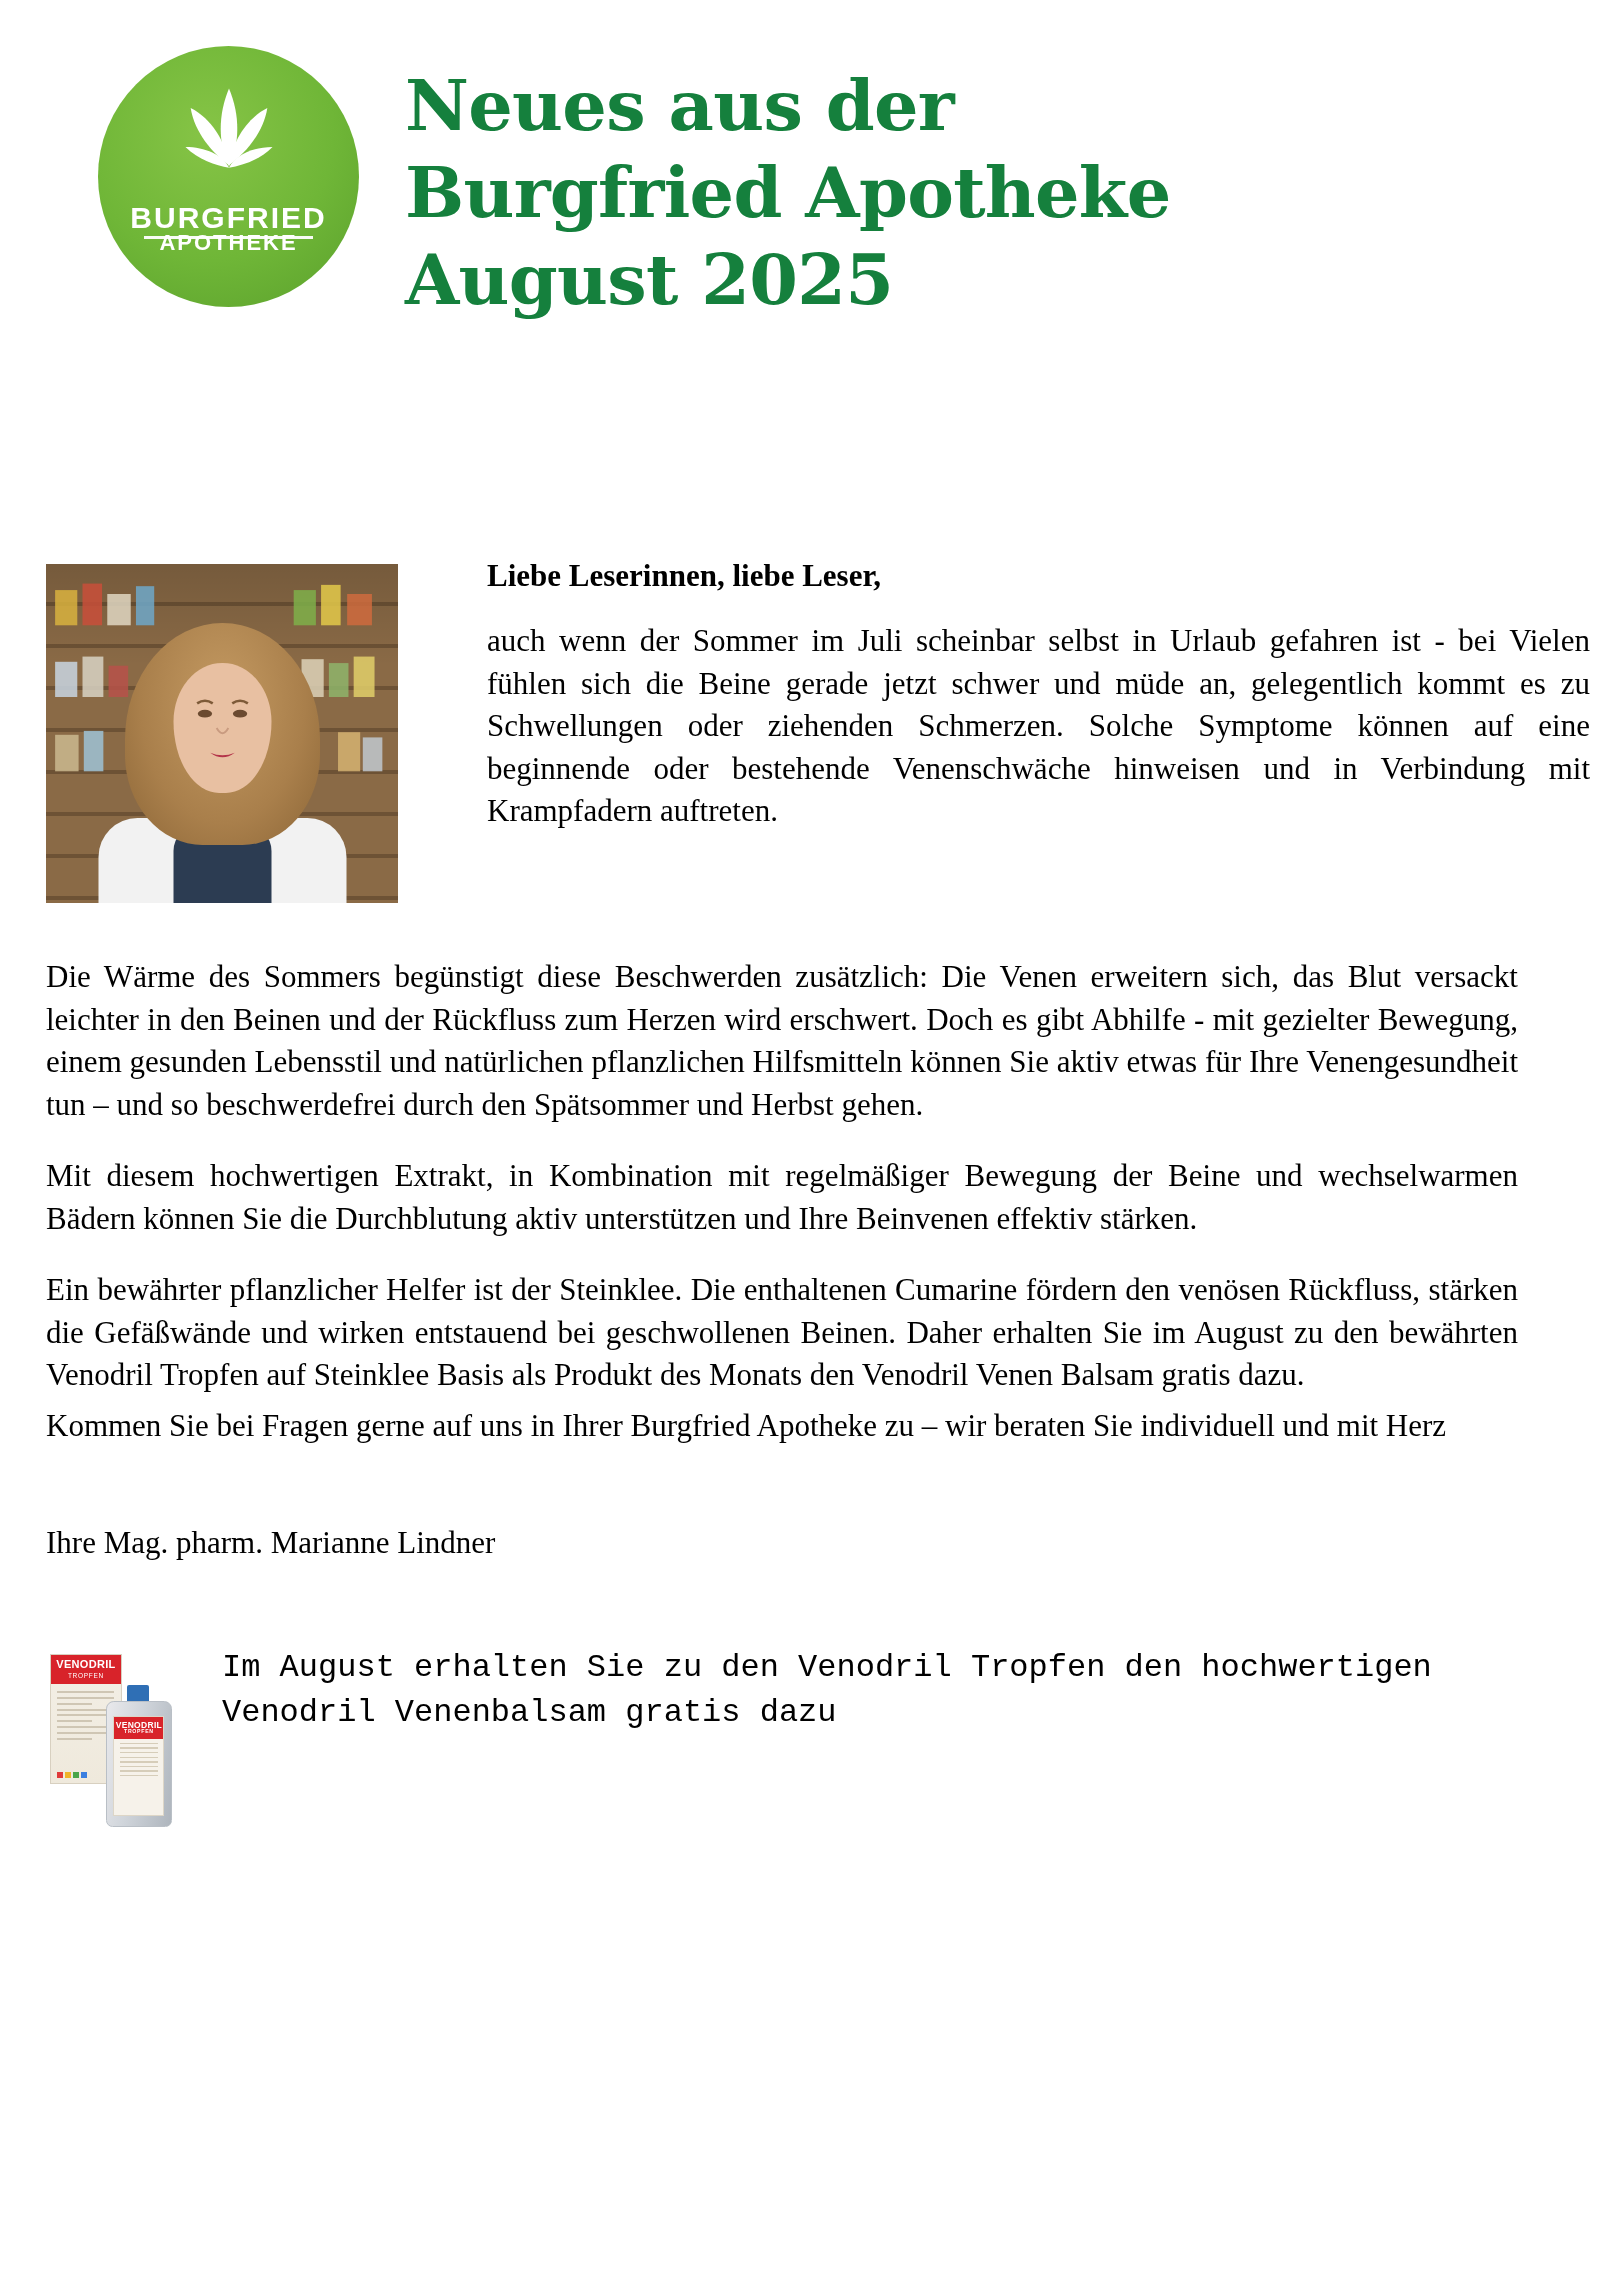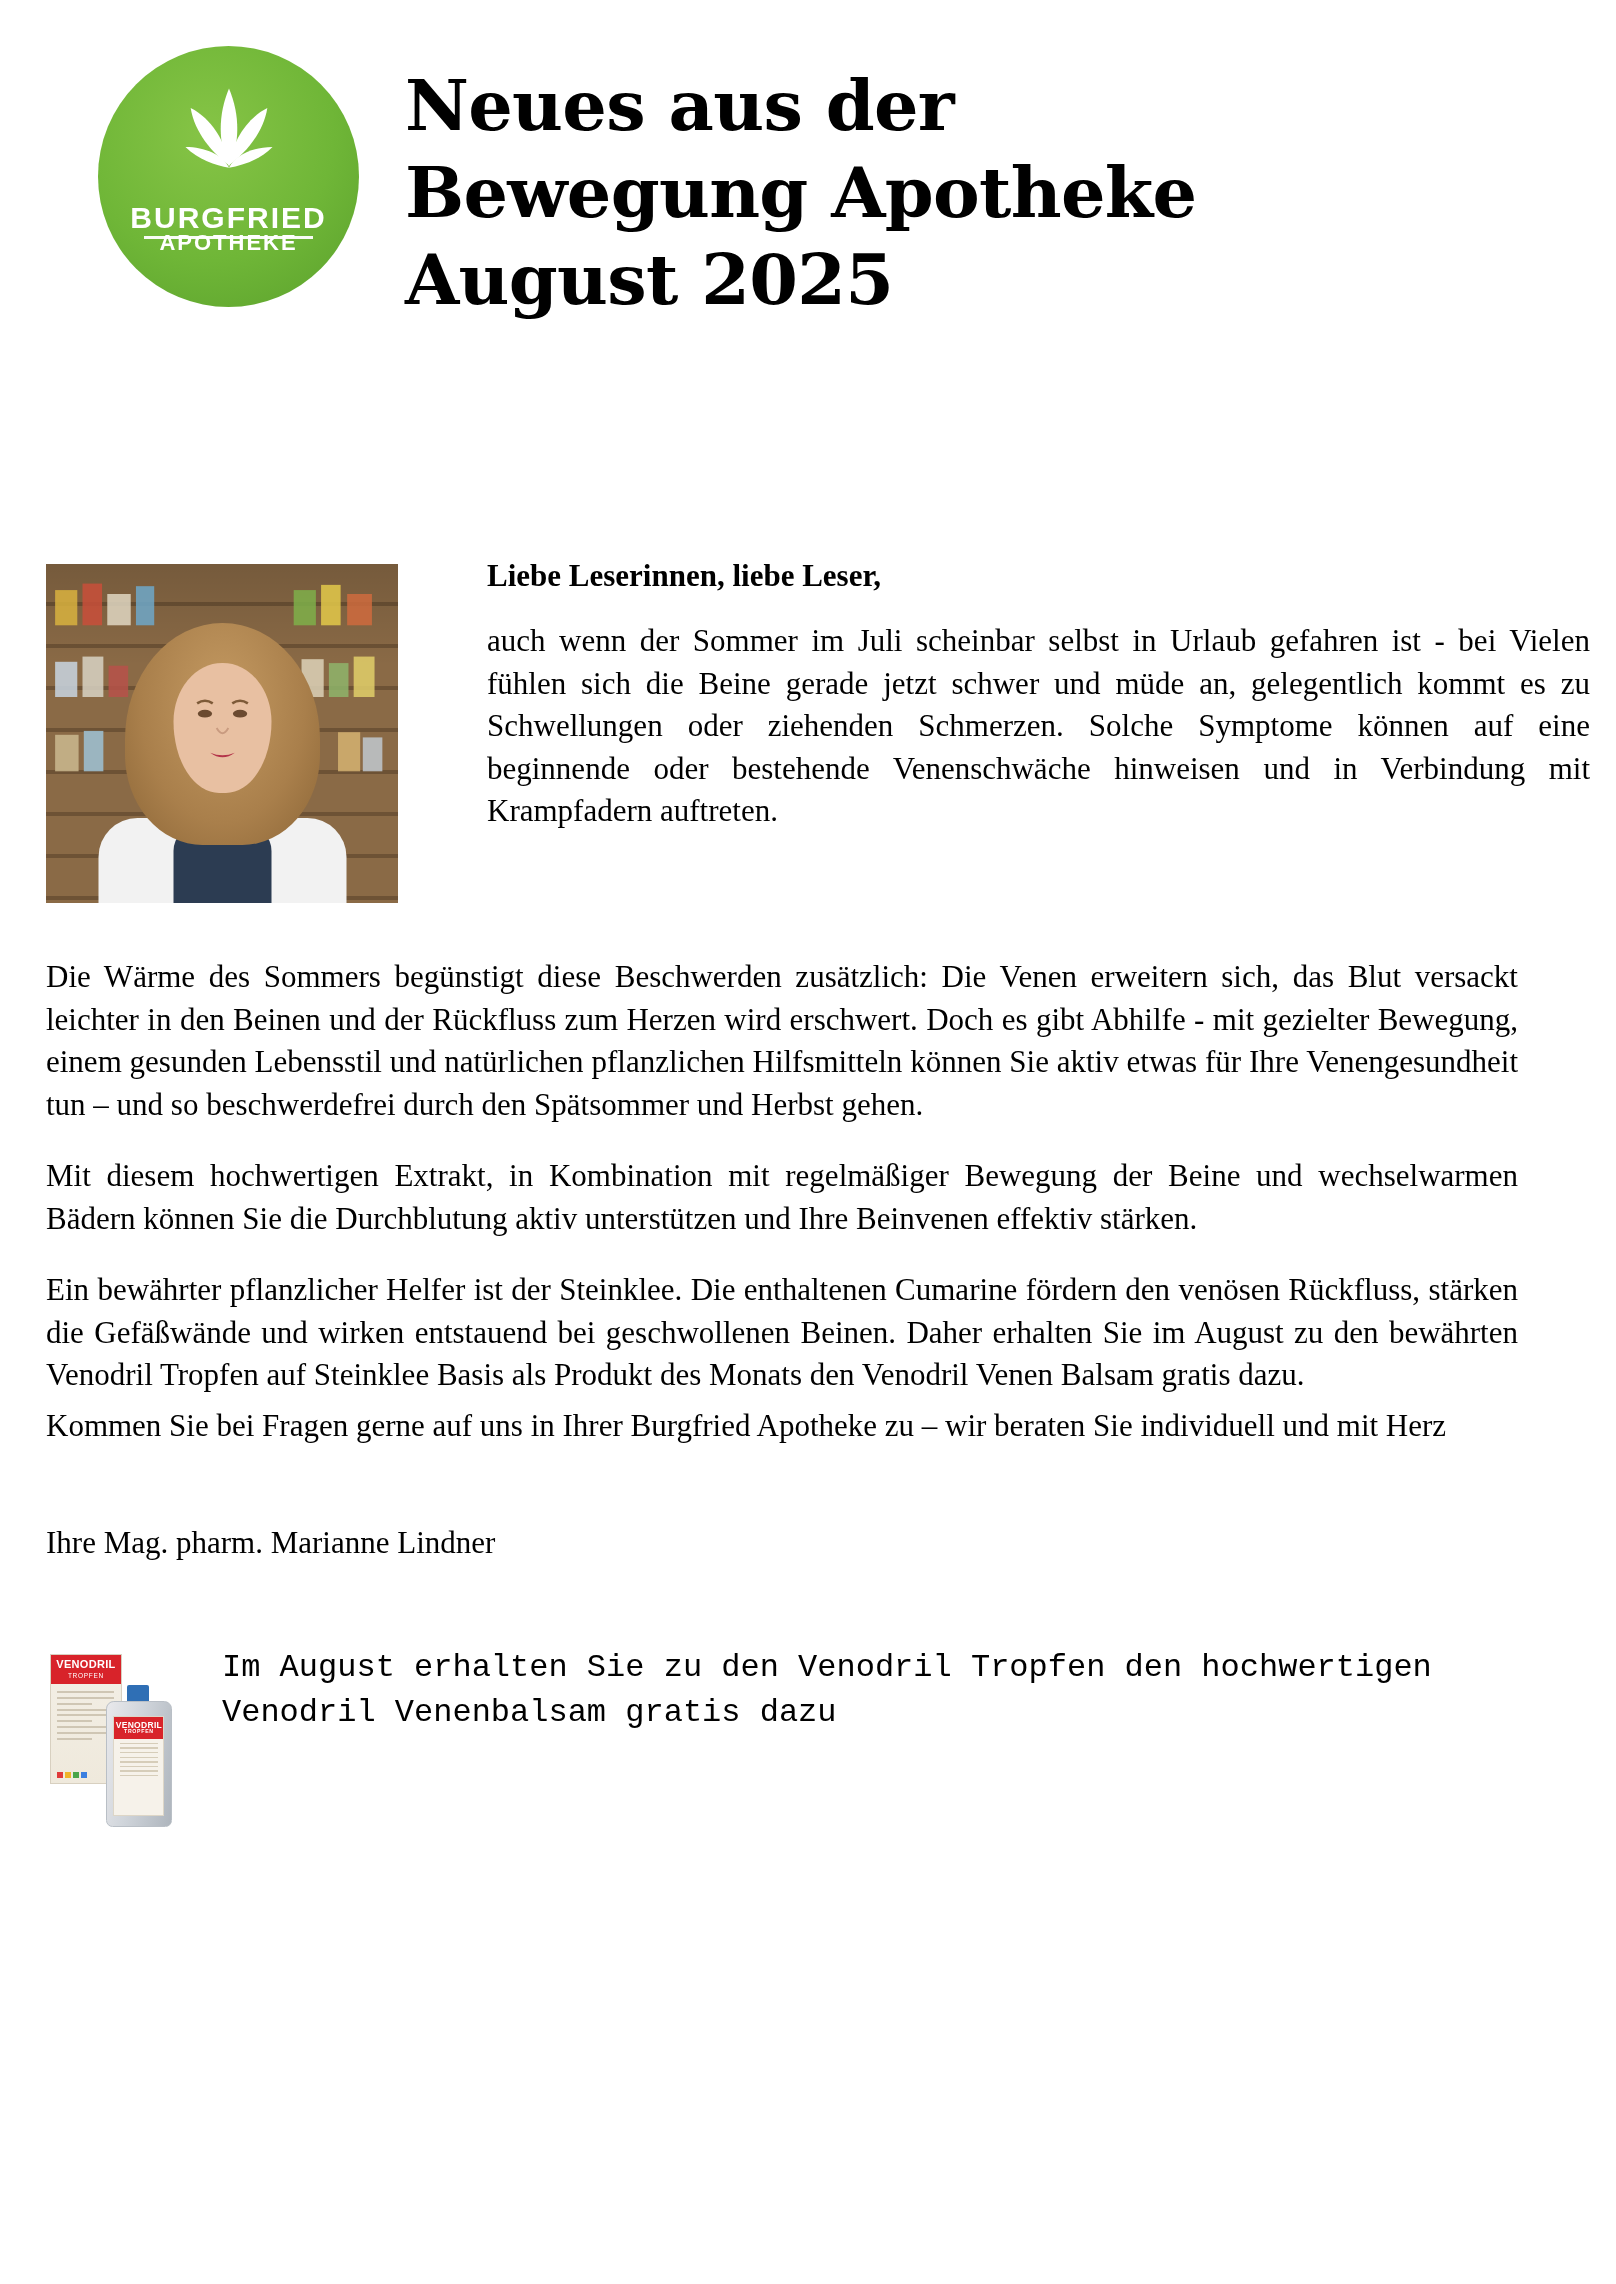--- a/index.html
+++ b/index.html
@@ -74,21 +74,21 @@
     left: 46px;
     right: 46px;
     height: 3.3px;
     background: #ffffff;
     opacity: 0.95;
   }
 
   .header-title {
     font-family: "DejaVu Serif", serif;
     font-weight: 700;
-    color: #000000;
+    color: #15803d;
     font-size: 70px;
     line-height: 1.24;
     margin-top: 17px;
     letter-spacing: -0.7px;
   }
   .header-title div { white-space: nowrap; }
 
   .intro-block {
     margin-top: 235px;
     padding-left: 37px;
@@ -353,21 +353,21 @@
         <path d="M125 132 C104 128 78 120 58 100 C88 100 116 112 125 132 Z" fill="#ffffff"></path>
         <path d="M125 132 C146 128 172 120 192 100 C162 100 134 112 125 132 Z" fill="#ffffff"></path>
       </svg>
       <div class="logo-text top">BURGFRIED</div>
       <div class="logo-divider"></div>
       <div class="logo-text bottom">APOTHEKE</div>
     </div>
 
     <div class="header-title">
       <div>Neues aus der</div>
-      <div>Bewegung Apotheke</div>
+      <div>Burgfried Apotheke</div>
       <div>August 2025</div>
     </div>
   </div>
 
   <div class="intro-block">
 
     <div class="portrait">
       <div class="shelf"></div>
       <div class="shelf-items">
         <svg width="352" height="339" viewBox="0 0 540 520">

